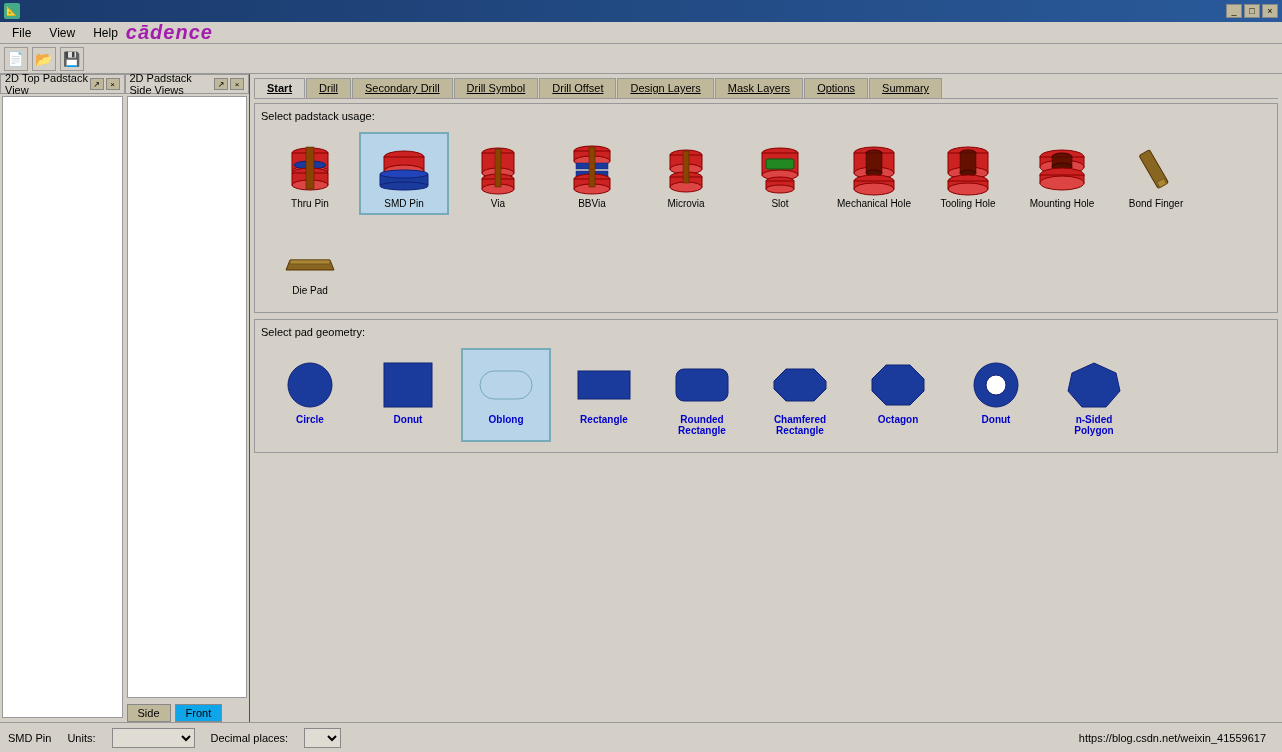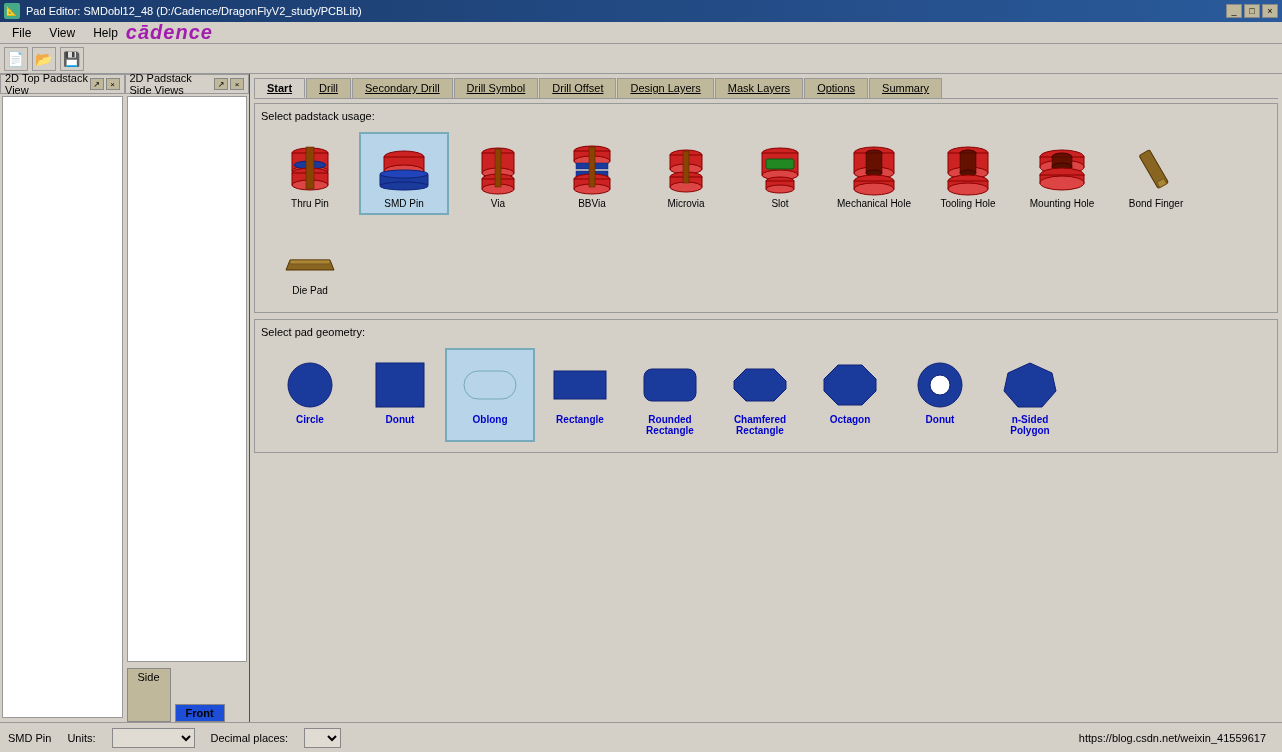--- a/index.html
+++ b/index.html
@@ -174,21 +174,21 @@
       border: 2px solid transparent;
     }
     .padstack-item.selected { background: #b8d4e8; border: 2px solid #7ab; }
     .padstack-icon { width: 70px; height: 60px; display: flex; align-items: center; justify-content: center; }
     .padstack-label { font-size: 10px; text-align: center; color: #000; }
 
     
     #geometry-grid {
       display: flex;
       flex-wrap: wrap;
-      gap: 0;
+      gap: 8px;
       padding: 4px;
     }
     .geometry-item {
       width: 90px;
       display: flex;
       flex-direction: column;
       align-items: center;
       cursor: pointer;
       padding: 4px;
       border: 2px solid transparent;
@@ -225,29 +225,28 @@
       gap: 4px;
       padding: 4px 2px 0;
     }
     .bottom-tab {
       padding: 2px 10px;
       font-size: 11px;
       cursor: pointer;
       border: 1px solid #888;
       background: #c0b89a;
     }
-    .bottom-tab.active { background: #1d4ed8; font-weight: bold; margin-top: 36px; }
+    .bottom-tab.active { background: #0ea5e9; font-weight: normal; }
   </style>
 </head>
 <body>
 
 <div id="titlebar">
   <div id="titlebar-left">
     <div id="titlebar-icon">📐</div>
-    <span>Pad Editor: SMDobl12_48  (D:/Cadence/DragonFlyV2_study/PCBLib)</span>
   </div>
   <div id="titlebar-controls">
     <div class="titlebar-btn">_</div>
     <div class="titlebar-btn">□</div>
     <div class="titlebar-btn">×</div>
   </div>
 </div>
 
 <div id="menubar">
   <div id="menubar-left">

